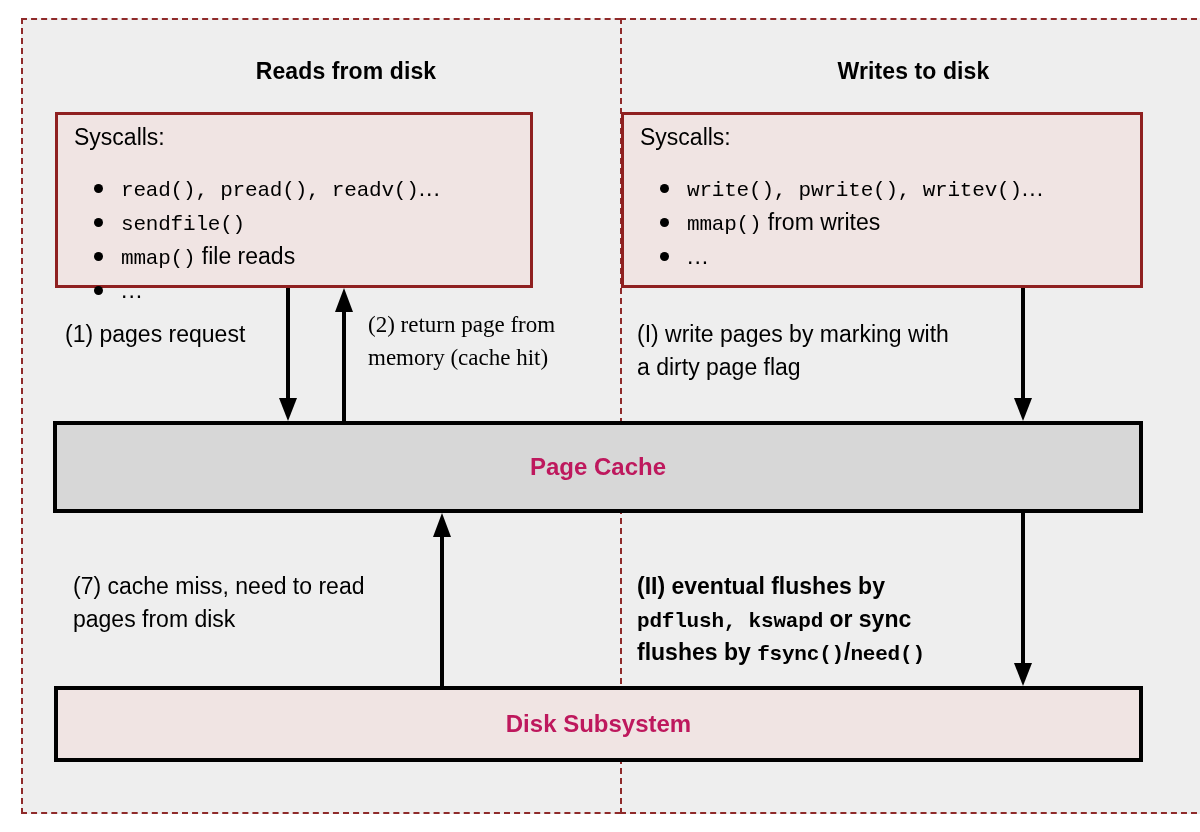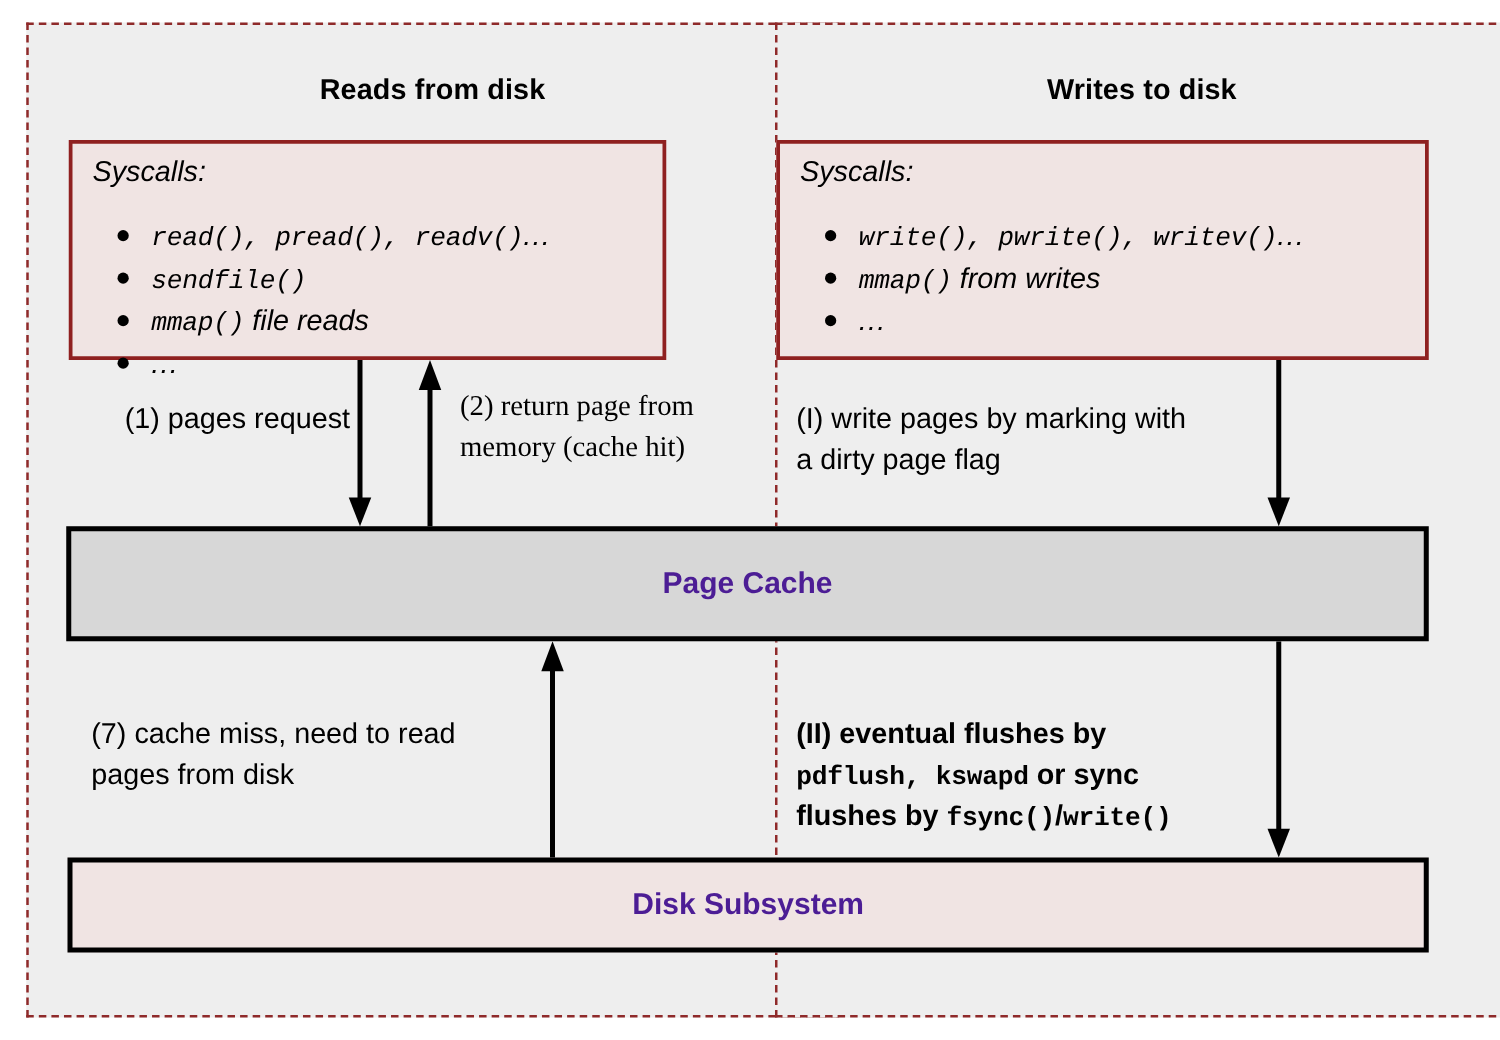--- a/index.html
+++ b/index.html
@@ -37,21 +37,20 @@
     color: #000;
     letter-spacing: 0.1px;
   }
 
   
   .redbox {
     position: absolute;
     background: #f0e4e3;
     border: 3px solid #8f2020;
     box-sizing: border-box;
-    font-style: italic;
   }
   #syscalls-left  { left: 55px;  top: 112px; width: 478px; height: 176px; }
   #syscalls-right { left: 621px; top: 112px; width: 522px; height: 176px; }
 
   .sys-title {
     position: absolute;
     left: 16px;
     top: 9px;
     font-size: 23px;
     color: #000;
@@ -107,21 +106,21 @@
   #page-cache .bar-label,
   #disk-subsystem .bar-label {
     position: absolute;
     left: 0; top: 0;
     width: 100%; height: 100%;
     display: flex;
     align-items: center;
     justify-content: center;
     font-size: 24px;
     font-weight: bold;
-    color: #4c1d95;
+    color: #be185d;
   }
 
   
   #disk-subsystem {
     position: absolute;
     left: 54px;
     top: 686px;
     width: 1089px;
     height: 76px;
     background: #f0e4e3;
@@ -135,21 +134,21 @@
   .arrow svg { display: block; overflow: visible; }
 
   
   .note {
     position: absolute;
     font-size: 23px;
     line-height: 33px;
     color: #000;
     white-space: pre-line;
   }
-  #note-1 { left: 65px;  top: 318px; width: 215px; text-align: right; }
+  #note-1 { left: 65px;  top: 318px; width: 215px; }
   #note-2 { left: 368px; top: 308px; width: 200px; font-family: Liberation Serif, serif; }
   #note-3 { left: 73px;  top: 570px; width: 330px; }
   #note-I { left: 637px; top: 318px; width: 330px; }
 
   #note-II {
     position: absolute;
     left: 637px;
     top: 570px;
     font-size: 23px;
     line-height: 33px;
@@ -229,21 +228,21 @@
   <div class="arrow" style="left:1014px; top:513px;">
     <svg width="18" height="174" viewBox="0 0 18 174" aria-hidden="true">
       <line x1="9" y1="0" x2="9" y2="157" stroke="#000" stroke-width="4"></line>
       <polygon points="9,173 0,150 18,150" fill="#000"></polygon>
     </svg>
   </div>
 
   <div id="note-II">
     <span class="ln">(II) eventual flushes by</span>
     <span class="ln"><span class="mono">pdflush, kswapd</span><span> or sync</span></span>
-    <span class="ln"><span>flushes by </span><span class="mono">fsync()</span><span>/</span><span class="mono">write()</span></span>
+    <span class="ln"><span>flushes by </span><span class="mono">fsync()</span><span>/</span><span class="mono">need()</span></span>
   </div>
 
   <div id="page-cache">
     <div class="bar-label">Page Cache</div>
   </div>
 
   <div id="disk-subsystem">
     <div class="bar-label">Disk Subsystem</div>
   </div>
 

